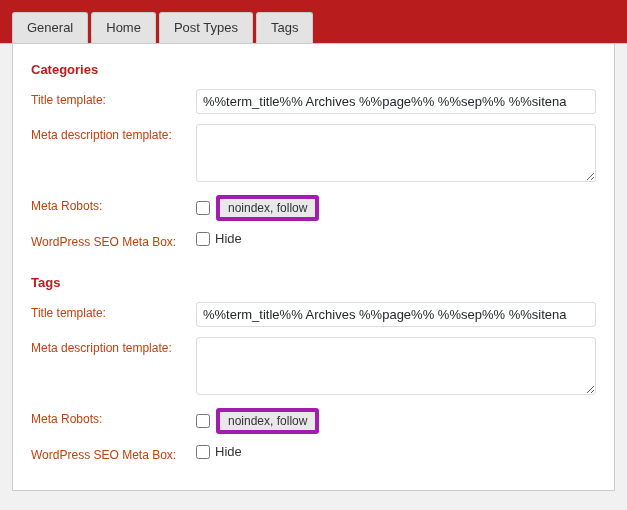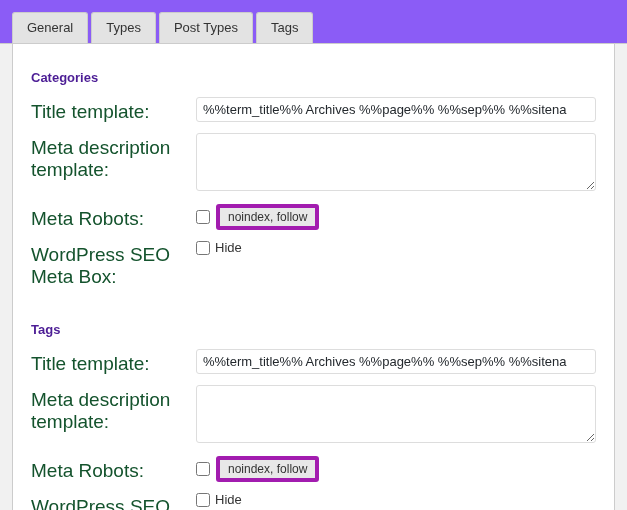--- a/index.html
+++ b/index.html
@@ -16,21 +16,21 @@
     .page-wrap {
       background: #f1f1f1;
       padding: 0;
     }
 
     
     .tab-bar {
       display: flex;
       flex-direction: row;
       align-items: flex-end;
-      background: #8b5cf6;
+      background: #b91c1c;
       padding: 12px 12px 0 12px;
       border-bottom: 1px solid #ccc;
       gap: 3px;
     }
 
     .tab {
       padding: 6px 14px;
       background: #e3e3e3;
       border: 1px solid #ccc;
       border-bottom: none;
@@ -60,36 +60,35 @@
       border: 1px solid #ccc;
       border-top: none;
       padding: 18px 18px 18px 18px;
       margin: 0 12px 12px 12px;
     }
 
     .section-title {
       font-size: 13px;
       font-weight: bold;
       margin-bottom: 12px;
-      color: #4c1d95;
-      margin-top: 8px;
+      color: #b91c1c;
     }
 
     .form-row {
       display: flex;
       align-items: flex-start;
       margin-bottom: 10px;
     }
 
     .form-label {
       width: 165px;
       min-width: 165px;
       padding-top: 4px;
-      font-size: 19px;
-      color: #14532d;
+      font-size: 12px;
+      color: #c2410c;
     }
 
     .form-control {
       flex: 1;
       border-radius: 11px;
     }
 
     .form-control input[type="text"] {
       width: 100%;
       padding: 4px 6px;
@@ -150,21 +149,21 @@
       height: 16px;
     }
   </style>
 </head>
 <body>
 
 <div class="page-wrap">
 
   <div class="tab-bar">
     <div class="tab">General</div>
-    <div class="tab">Types</div>
+    <div class="tab">Home</div>
     <div class="tab">Post Types</div>
     <div class="tab">Tags</div>
   </div>
 
   <div class="content">
 
     <div class="section-title">Categories</div>
 
     <div class="form-row">
       <div class="form-label">Title template:</div>

